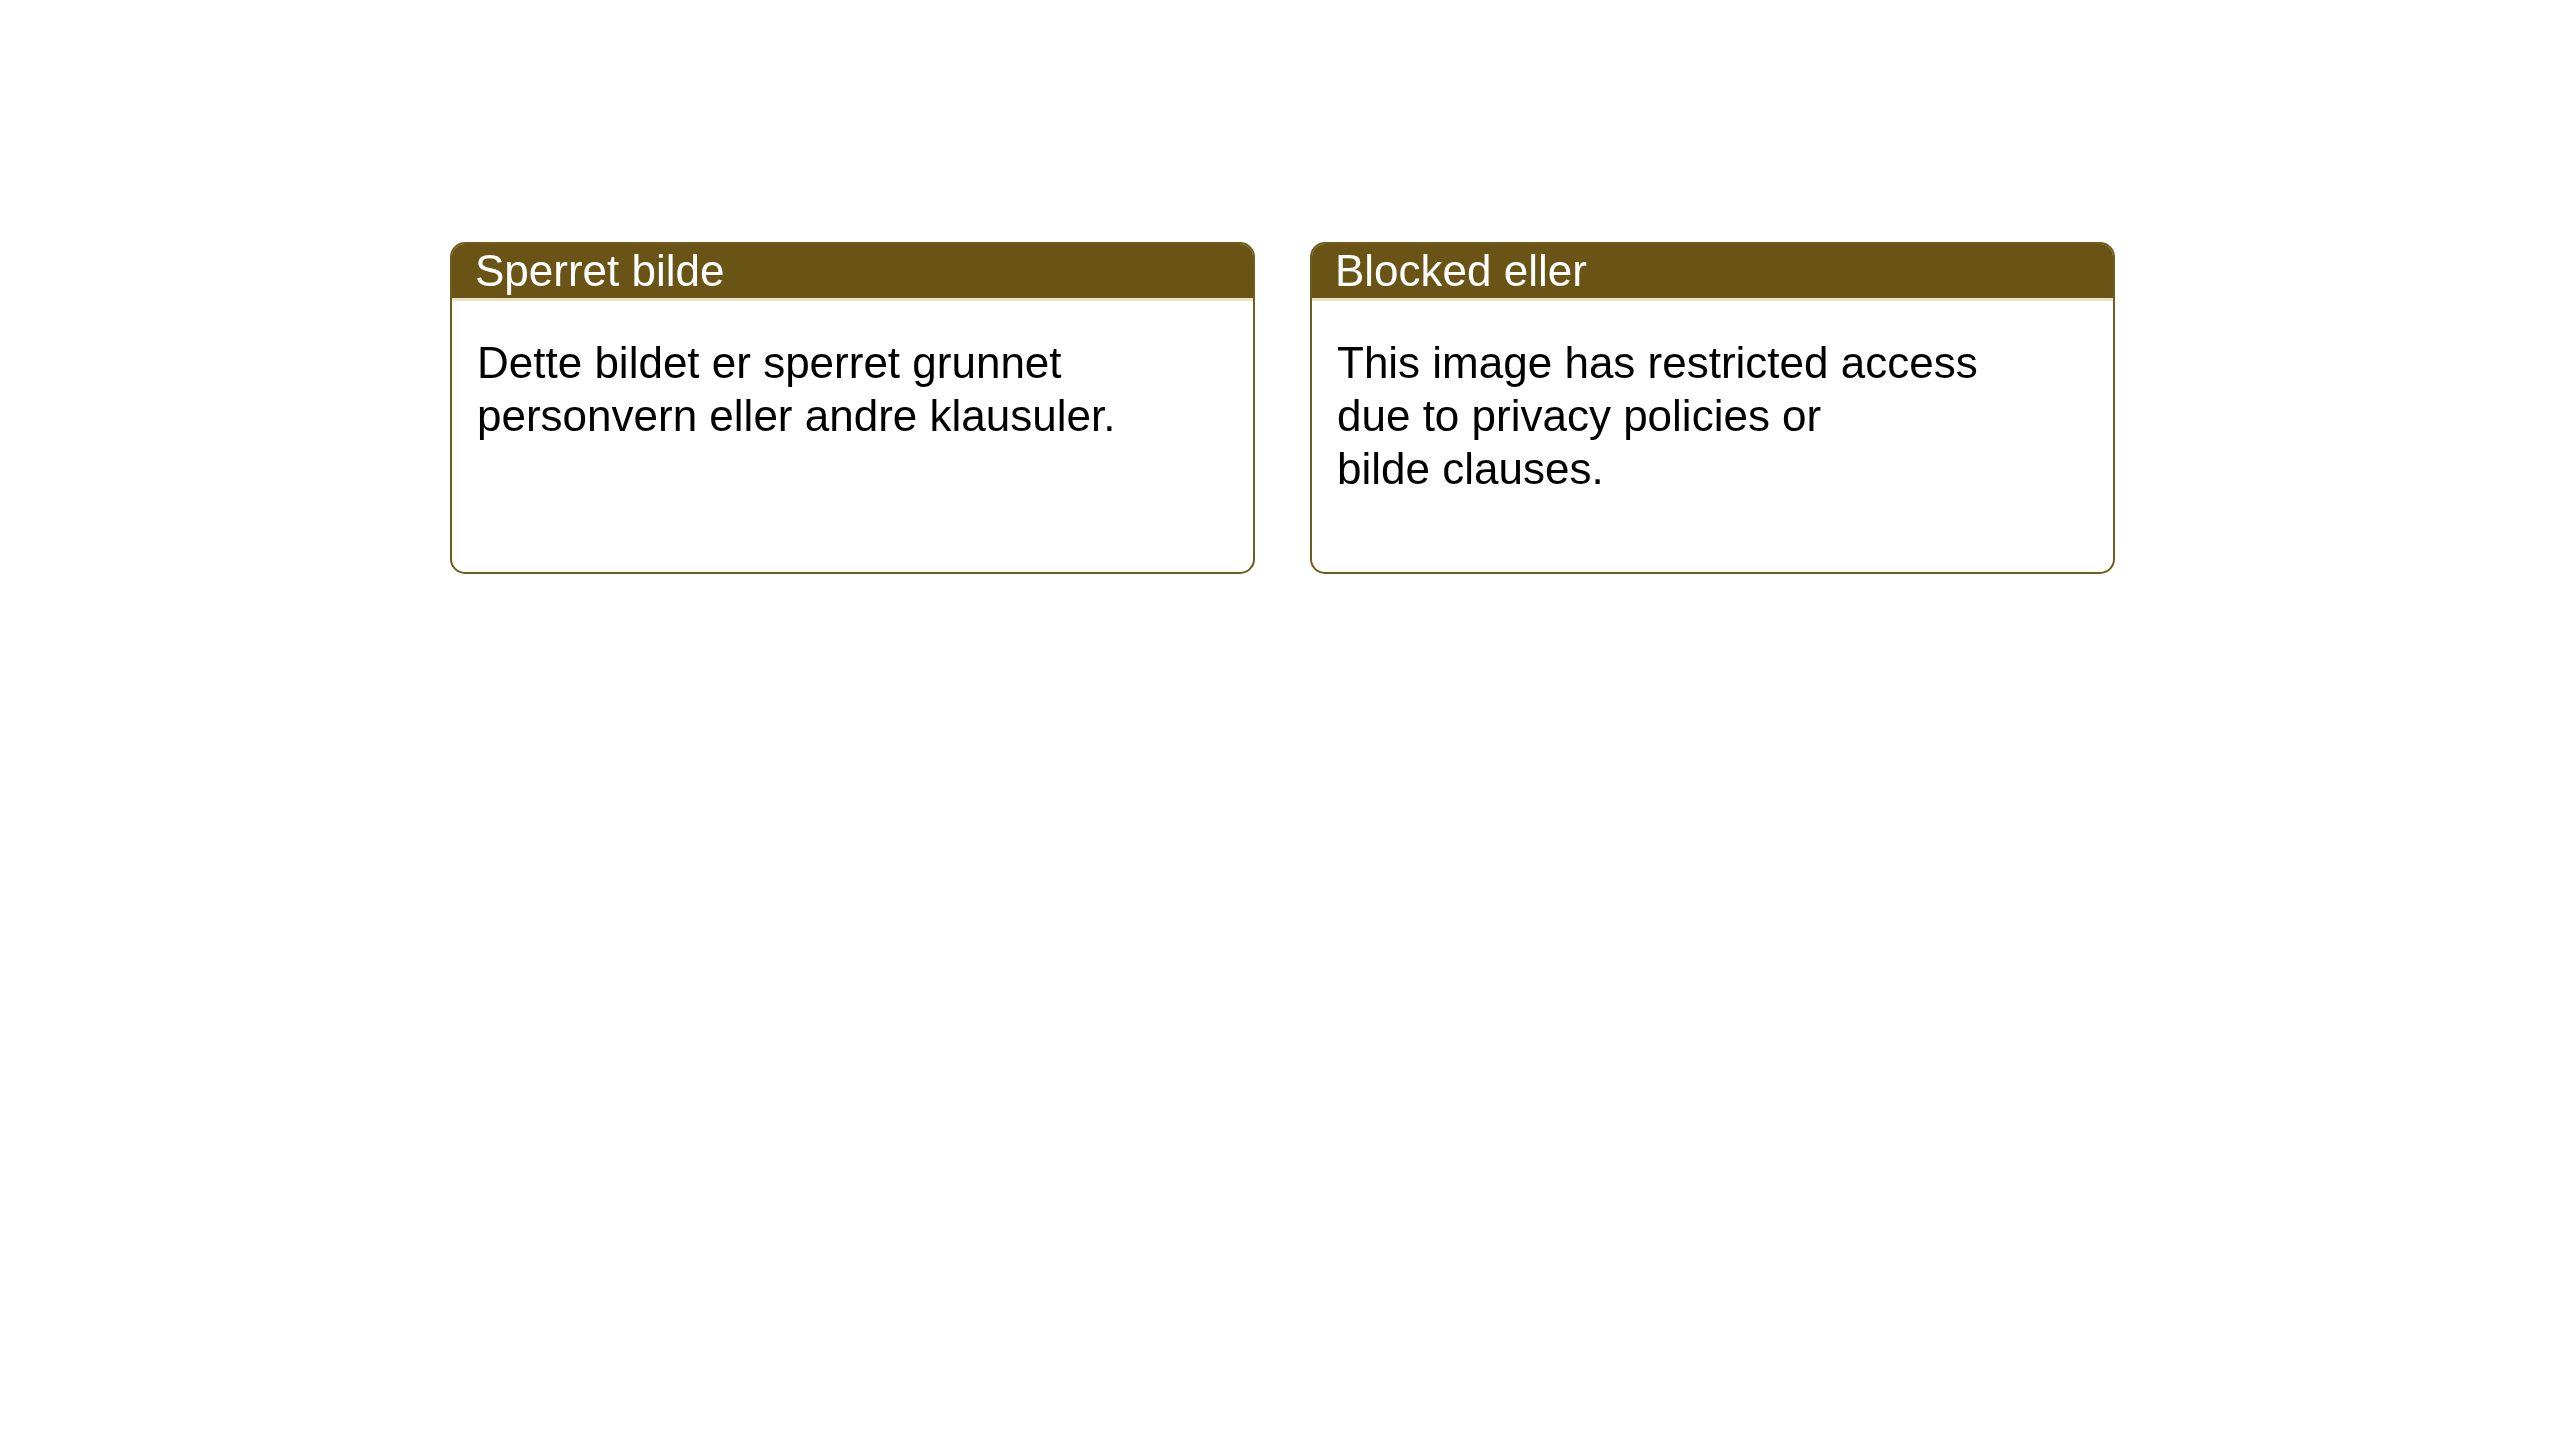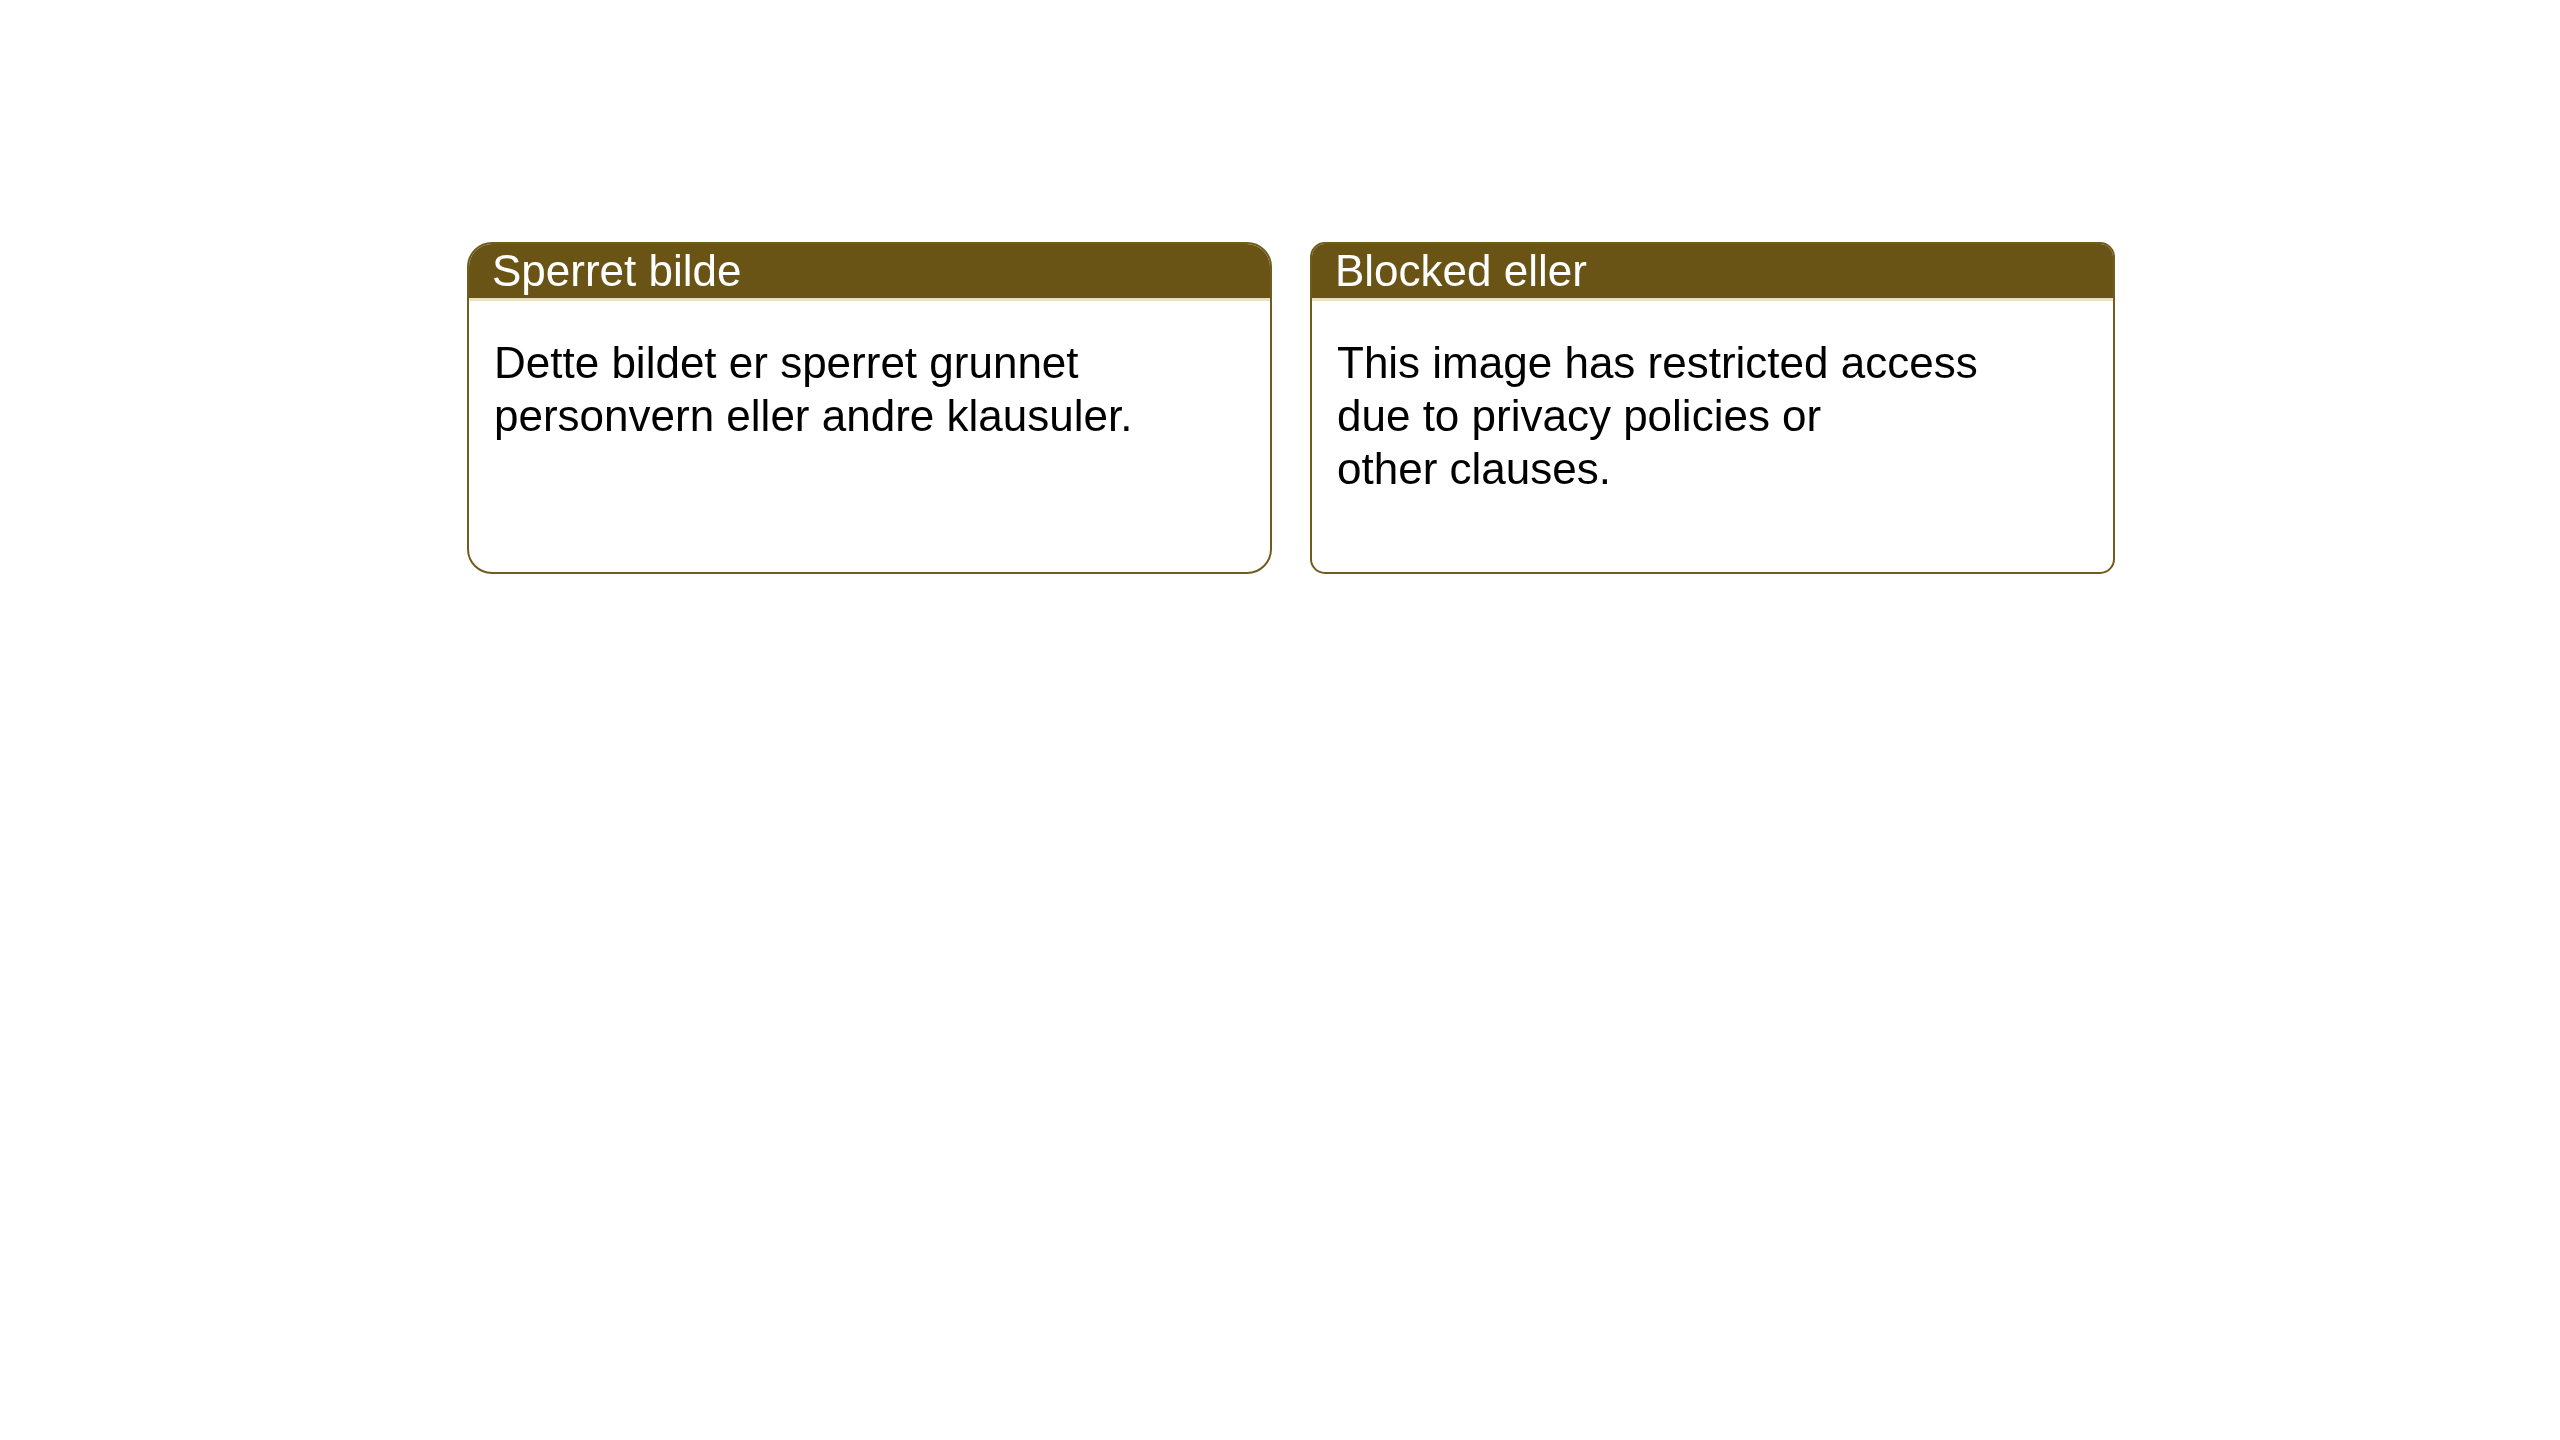--- a/index.html
+++ b/index.html
@@ -26,21 +26,21 @@
   .card {
     position: absolute;
     top: 242px;
     width: 805px;
     height: 332px;
     background: #ffffff;
     border: 2px solid var(--card-border);
     border-radius: 15px;
     overflow: hidden;
   }
-  .card.card-no { left: 467px; border-radius: 25px; }
+  .card.card-no { left: 450px; }
   .card.card-en { left: 1310px; }
   .card-header {
     height: 57px;
     background: var(--header-bg);
     border-bottom: 3px solid var(--header-separator);
     display: flex;
     align-items: center;
     padding: 0 23px;
   }
   .card-title {
@@ -69,16 +69,16 @@
     <div class="card-body">Dette bildet er sperret grunnet
 personvern eller andre klausuler.</div>
   </section>
 
   <section class="card card-en">
     <header class="card-header">
       <span class="card-title">Blocked eller</span>
     </header>
     <div class="card-body">This image has restricted access
 due to privacy policies or
-other clauses.</div>
+bilde clauses.</div>
   </section>
 
 </div>
 
 </body></html>

